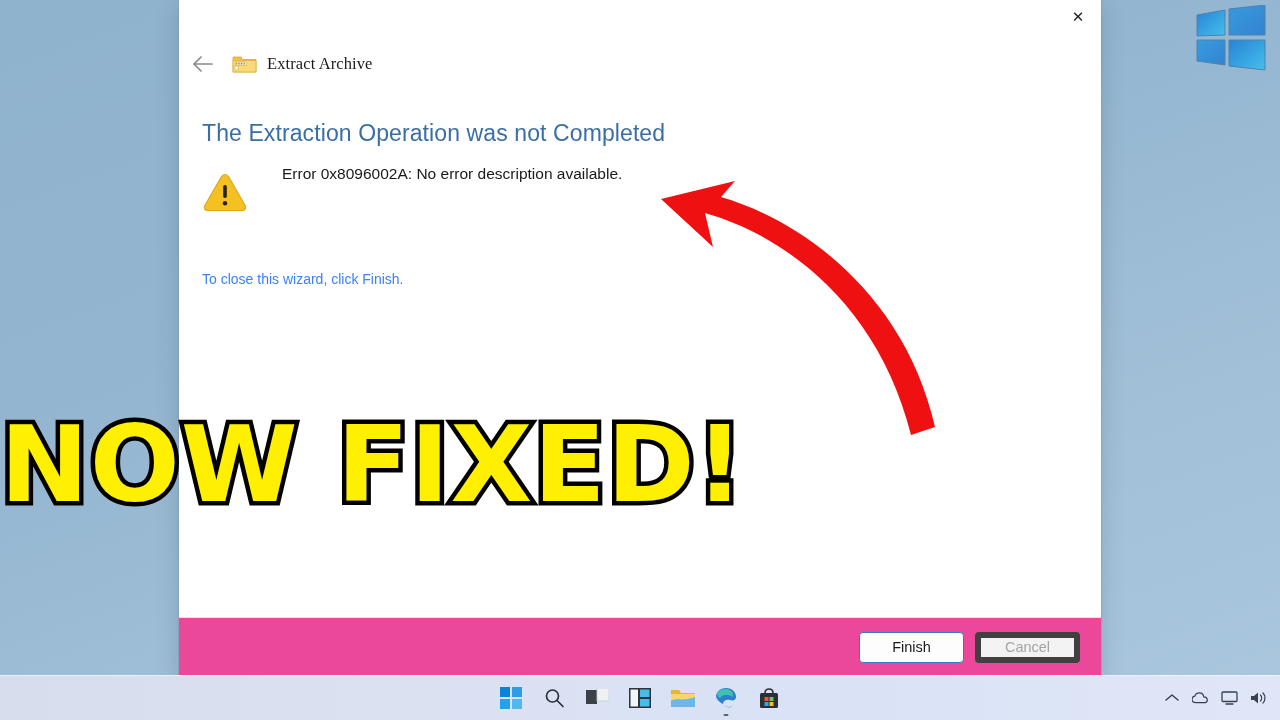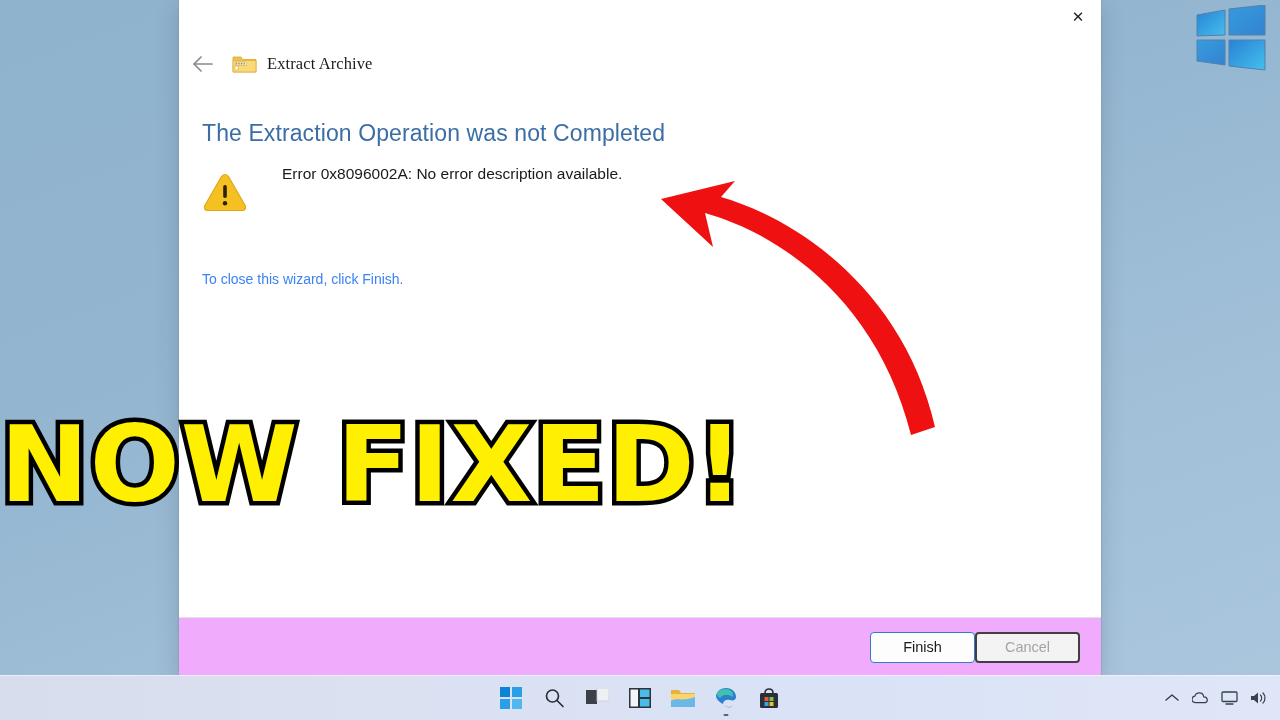--- a/index.html
+++ b/index.html
@@ -169,44 +169,44 @@
     letter-spacing: 1px;
     -webkit-text-stroke: 9px #000000;
     paint-order: stroke fill;
     white-space: nowrap;
   }
 
   
   #footer {
     flex: 0 0 auto;
     height: 58px;
-    background: #f0abfc;
+    background: #ec4899;
     border-top: 1px solid #e2e2e2;
     display: flex;
     align-items: center;
     justify-content: flex-end;
     padding-right: 21px;
-    gap: 0;
+    gap: 11px;
   }
   .wiz-btn {
     height: 31px;
     min-width: 105px;
     border-radius: 4px;
     font-size: 14.5px;
     font-family: "Liberation Sans", sans-serif;
     padding: 0 14px;
   }
   #finish-btn {
     background: #fdfdfd;
     border: 1px solid #2f7dc7;
     color: #1a1a1a;
   }
   #cancel-btn {
     background: #f3f3f3;
-    border: 2px solid #404040;
+    border: 6px solid #404040;
     color: #a4a4a4;
   }
 
   
   #taskbar {
     position: absolute;
     left: 0;
     bottom: 0;
     width: 1280px;
     height: 44px;

